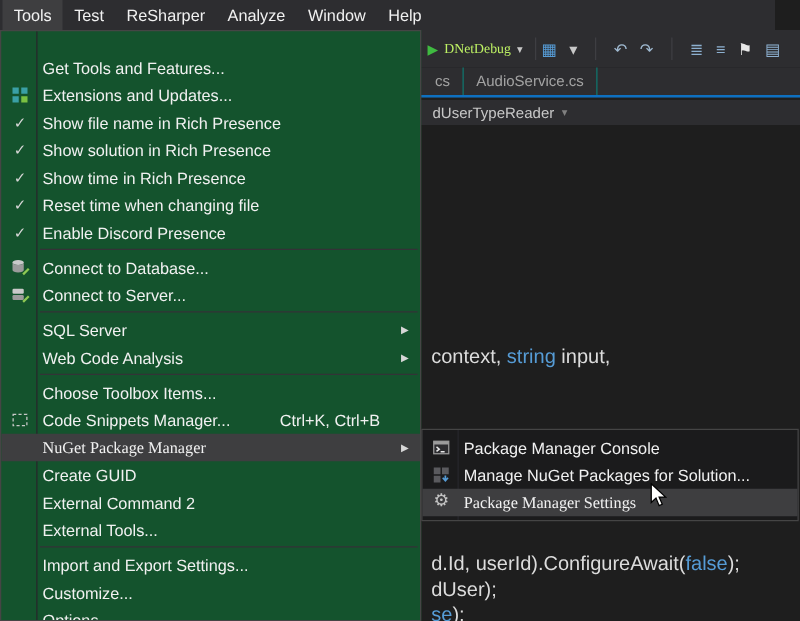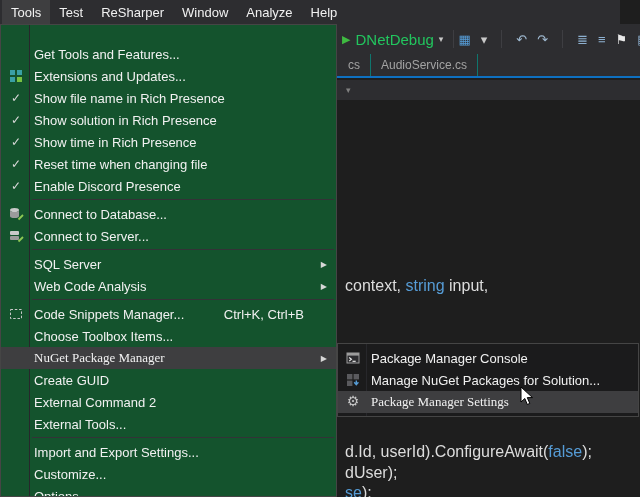--- a/index.html
+++ b/index.html
@@ -18,21 +18,21 @@
   .menubar-item { display: flex; align-items: center; padding: 0 9px; font-size: 13px; color: #f1f1f1; }
   .menubar-item.open { background: #3e3e40; }
 
   
   .toolbar {
     position: absolute; left: 0; top: 24px; width: 640px; height: 30px;
     background: #2d2d30; display: flex; align-items: center; padding-left: 342px; z-index: 1;
   }
   .tb-run { display: flex; align-items: center; gap: 5px; margin-right: 6px; }
   .tb-play { color: #3fba41; font-size: 11px; }
-  .tb-run-label { color: #22c55e; font-size: 15px; }
+  .tb-run-label { color: #bef264; font-size: 11px; font-family: Liberation Serif, serif; }
   .tb-caret { color: #c8c8c8; font-size: 9px; }
   .tb-sep { width: 1px; height: 18px; background: #3e3e42; margin: 0 4px; flex: none; }
   .tb-icons { display: flex; align-items: center; gap: 10px; }
   .tb-icon { font-size: 13px; line-height: 1; }
 
   
   .tabstrip {
     position: absolute; left: 0; top: 54px; width: 640px; height: 24px;
     background: #2d2d30; border-bottom: 2px solid #0e70c0;
     display: flex; align-items: stretch; padding-left: 338px; z-index: 1;
@@ -79,22 +79,22 @@
   
   .cursor { position: absolute; left: 520px; top: 386px; z-index: 10; pointer-events: none; }
 </style>
 </head>
 <body>
 
 <div class="menubar">
     <div class="menubar-item open">Tools</div>
     <div class="menubar-item">Test</div>
     <div class="menubar-item">ReSharper</div>
+    <div class="menubar-item">Analyze</div>
     <div class="menubar-item">Window</div>
-    <div class="menubar-item">Analyze</div>
     <div class="menubar-item">Help</div>
   </div>
 
 <div class="toolbar">
   <div class="tb-run">
     <span class="tb-play">▶</span>
     <span class="tb-run-label">DNetDebug</span>
     <span class="tb-caret">▾</span>
   </div>
   <div class="tb-sep"></div>
@@ -111,20 +111,21 @@
       <span class="tb-icon" style="color: rgb(141, 176, 208);">▤</span>
     </div>
 </div>
 
 <div class="tabstrip">
     <div class="tab">cs</div>
     <div class="tab">AudioService.cs</div>
   </div>
 
 <div class="navbar">
+  <span class="navbar-text">dUserTypeReader</span>
   <span class="navbar-caret">▾</span>
 </div>
 
 <div class="editor"></div>
 <div class="editor-code">
     <div class="code-line" style="top: 277px;"><span class="seg-plain">context</span><span class="seg-plain">, </span><span class="seg-keyword">string</span><span class="seg-plain"> input,</span></div>
     <div class="code-line" style="top: 312px; margin-top: 40px;"><span class="seg-plain">Await(</span><span class="seg-keyword">false</span><span class="seg-plain">);</span></div>
     <div class="code-line" style="top: 443px; text-align: center;"><span class="seg-plain">d.Id, userId).ConfigureAwait(</span><span class="seg-keyword">false</span><span class="seg-plain">);</span></div>
     <div class="code-line" style="top: 464px;"><span class="seg-plain">dUser);</span></div>
     <div class="code-line" style="top: 484px;"><span class="seg-keyword">se</span><span class="seg-plain">);</span></div>
@@ -193,31 +194,31 @@
       <span class="mi-label">SQL Server</span>
       <span class="mi-arrow">▶</span>
     </div>
     <div class="menu-item">
       <span class="mi-icon"></span>
       <span class="mi-label">Web Code Analysis</span>
       <span class="mi-arrow">▶</span>
     </div>
     <div class="menu-sep"></div>
     <div class="menu-item">
+      <span class="mi-icon"></span>
+      <span class="mi-label">Choose Toolbox Items...</span>
+    </div>
+    <div class="menu-item">
       <span class="mi-icon">
         <svg width="14" height="14" viewBox="0 0 14 14">
           <rect x="1.5" y="2.5" width="11" height="9" fill="none" stroke="#c8c8c8" stroke-width="1" stroke-dasharray="2.5 1.8"></rect>
         </svg>
       </span>
       <span class="mi-label">Code Snippets Manager...</span>
       <span class="mi-shortcut">Ctrl+K, Ctrl+B</span>
-    </div>
-    <div class="menu-item">
-      <span class="mi-icon"></span>
-      <span class="mi-label">Choose Toolbox Items...</span>
     </div>
     <div class="menu-item highlighted">
       <span class="mi-icon"></span>
       <span class="mi-label">NuGet Package Manager</span>
       <span class="mi-arrow">▶</span>
     </div>
     <div class="menu-item">
       <span class="mi-icon"></span>
       <span class="mi-label">Create GUID</span>
     </div>

